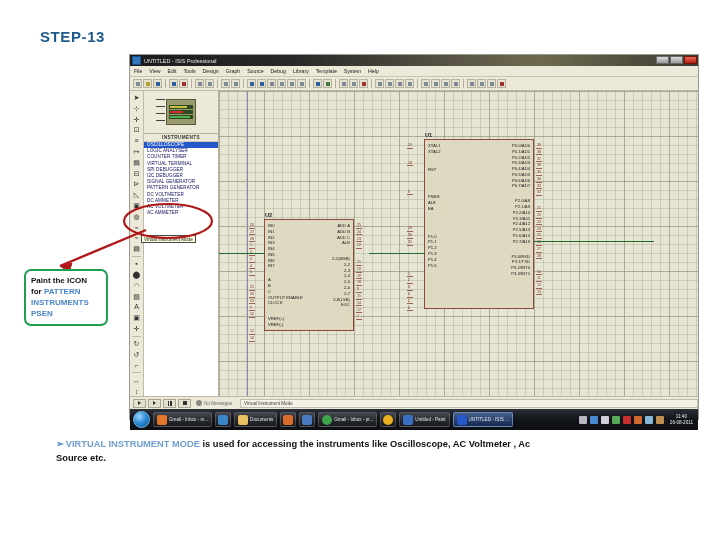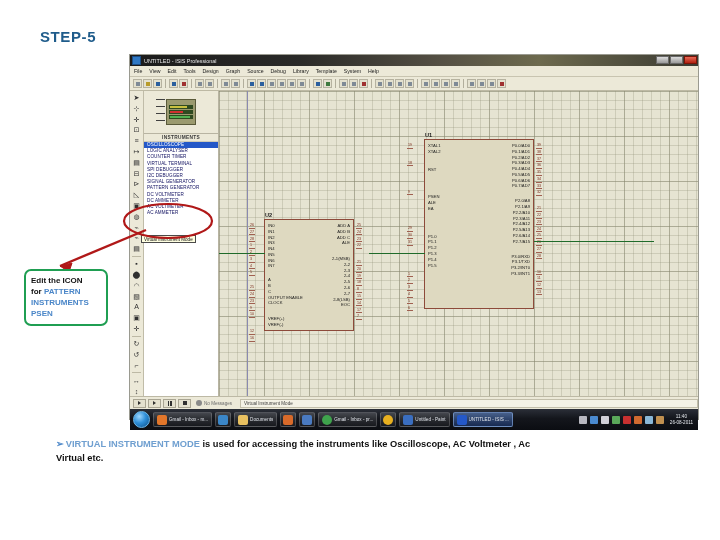--- a/index.html
+++ b/index.html
@@ -460,21 +460,21 @@
     color: #111111;
     font-weight: bold;
   }
   #bottom-note .bullet { color: #4a86c8; font-weight: bold; margin-right: 2px; }
   #bottom-note .hl { color: #6f9fd0; }
   #bottom-note .norm { font-weight: bold; color: #111; text-align: right; }
 </style>
 </head>
 <body>
 
-<div id="slide-heading">STEP-5</div>
+<div id="slide-heading">STEP-13</div>
 
 <div id="screenshot">
 
   <div id="titlebar">
     <span class="tb-icon"></span>
     <span class="tb-text">UNTITLED - ISIS Professional</span>
     <span id="win-controls">
       <span></span>
       <span></span>
       <span class="close"></span>
@@ -831,28 +831,28 @@
       <span class="tic" style="background:#c09050"></span>
       <span id="clock">
         <span style="display:block">11:40</span>
         <span style="display:block">26-08-2011</span>
       </span>
     </span>
   </div>
 </div>
 
 <div id="callout-box">
-  <span>Edit the ICON</span><br>
+  <span>Paint the ICON</span><br>
   <span>for </span><span class="hl">PATTERN</span><br>
   <span class="hl">INSTRUMENTS</span><br>
   <span class="hl">PSEN</span>
 </div>
 
 <svg id="annot-svg" viewBox="0 0 720 540">
   <ellipse cx="168" cy="221" rx="44" ry="17" fill="none" stroke="#b01818" stroke-width="2.2"></ellipse>
   <path d="M60,266 L146,230" stroke="#b01818" stroke-width="2.4" fill="none"></path>
   <path d="M60,266 L72,263 L69,272 Z" fill="#b01818" stroke="#b01818" stroke-width="1"></path>
 </svg>
 
 <div id="bottom-note">
   <span class="bullet">➢</span><span class="hl">VIRTUAL INSTRUMENT MODE</span><span class="norm"> is used for accessing the instruments like Oscilloscope, AC Voltmeter , Ac</span><br>
-  <span class="norm">Virtual etc.</span>
+  <span class="norm">Source etc.</span>
 </div>
 
 </body></html>

